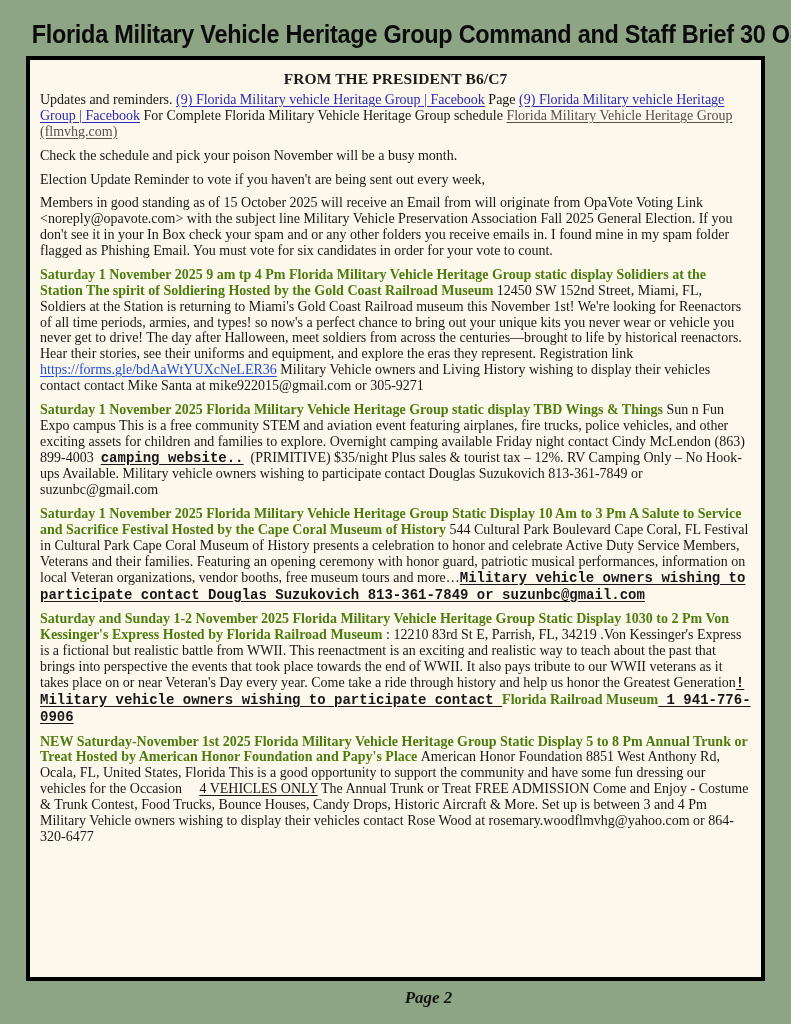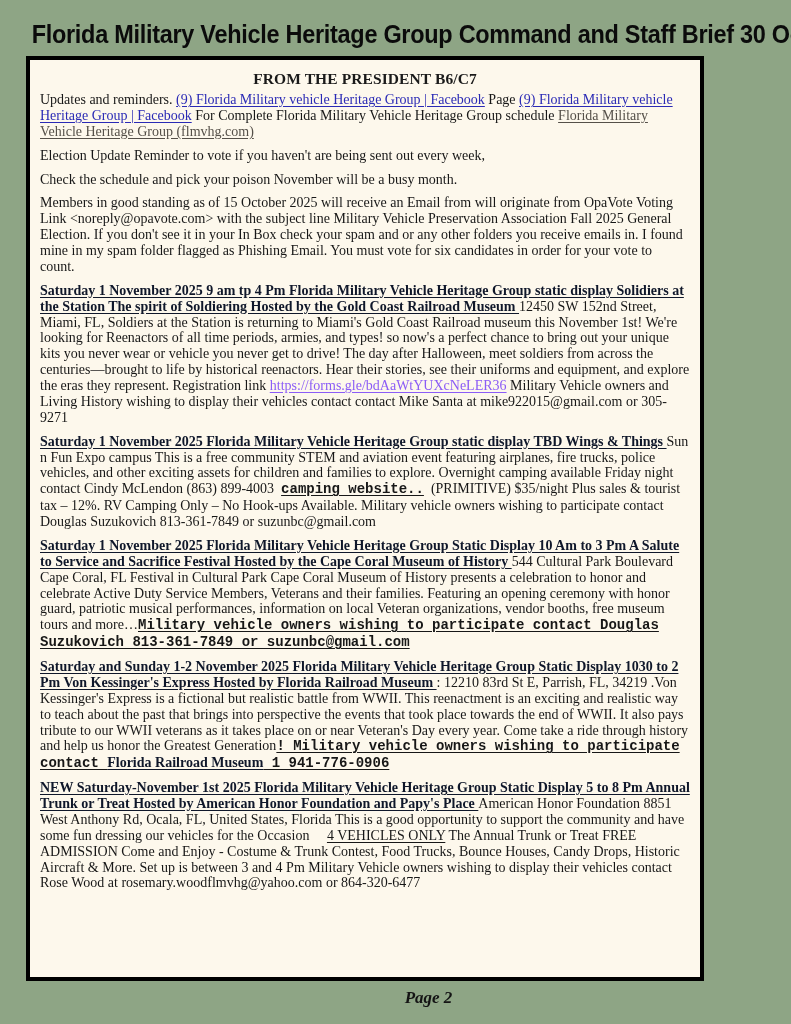--- a/index.html
+++ b/index.html
@@ -31,21 +31,21 @@
     letter-spacing: -0.3px;
     color: #0b0b0b;
     transform: scaleX(0.92);
     transform-origin: center top;
     white-space: nowrap;
   }
   .content-box {
     position: absolute;
     left: 26px;
     top: 56px;
-    width: 678px;
+    width: 739px;
     height: 925px;
     box-sizing: border-box;
     background: #fdf8ec;
     border: 4px solid #000000;
     padding: 8px 10px 6px 10px;
     overflow: hidden;
   }
   .section-head {
     text-align: center;
     font-weight: bold;
@@ -68,38 +68,37 @@
   p.para {
     margin: 0 0 8px 0;
     font-size: 14px;
     line-height: 1.135;
     color: #171717;
     text-align: left;
     word-spacing: 0px;
   }
   .b { font-weight: normal; }
   .red {
-    color: #0f172a;
+    color: #4d7c0f;
     font-weight: bold;
-    text-decoration: underline;
     text-underline-offset: 1.5px;
     margin-top: 8px;
   }
   .link-blue {
     color: #2a2ab5;
     text-decoration: underline;
     text-underline-offset: 1.5px;
   }
   .link-gray {
     color: #555049;
     text-decoration: underline;
     text-underline-offset: 1.5px;
   }
   .link-purple {
-    color: #8b5cf6;
+    color: #1d4ed8;
     text-underline-offset: 1.5px;
     margin-top: 8px;
   }
   .bu { font-weight: bold; text-decoration: underline; text-underline-offset: 1.5px; font-family: Liberation Mono, monospace; }
   .caps-u { font-weight: normal; text-decoration: underline; text-underline-offset: 2px; margin-left: 14px; }
   .page-num {
     position: absolute;
     left: 0;
     top: 988px;
     width: 791px;
@@ -119,23 +118,23 @@
   <div class="doc-title">Florida Military Vehicle Heritage Group  Command and Staff Brief 30 October 2025</div>
 
   <div class="content-box">
 
     <div class="section-head">FROM THE PRESIDENT B6/C7</div>
 
     <p class="para">
       <span>Updates and reminders. </span><a class="link-blue" href="#">(9) Florida Military vehicle Heritage Group | Facebook</a><span> Page </span><a class="link-blue" href="#">(9) Florida Military vehicle Heritage Group | Facebook</a><span>  For Complete Florida Military Vehicle Heritage Group schedule </span><a class="link-gray" href="#">Florida Military Vehicle Heritage Group (flmvhg.com)</a>
     </p>
 
+    <p class="para">Check the schedule and pick your poison November will be a busy month.</p>
+
     <p class="para">Election Update  Reminder to vote if you haven't are being sent out every week,</p>
-
-    <p class="para">Check the schedule and pick your poison November will be a busy month.</p>
 
     <p class="para b">Members in good standing as of 15 October 2025 will receive an Email from will originate from OpaVote Voting Link &lt;noreply@opavote.com&gt; with the subject line Military Vehicle Preservation Association Fall 2025 General Election. If you don't see it in your In Box  check your spam and or any other folders you receive emails in. I found mine in my spam folder flagged as Phishing Email. You must vote for six candidates in order for your vote to count.</p>
 
 
     <p class="para">
       <span class="red">Saturday 1 November 2025  9 am tp 4 Pm Florida Military Vehicle Heritage Group static display Solidiers at the Station The spirit of Soldiering Hosted by the Gold Coast Railroad Museum </span><span>12450 SW 152nd Street, Miami, FL, Soldiers at the Station is returning to Miami's Gold Coast Railroad museum this November 1st! We're looking for Reenactors of all time periods, armies, and types!  so now's a perfect chance to bring out your unique kits you never wear or vehicle you never get to drive!  The day after Halloween, meet soldiers from across the centuries—brought to life by historical reenactors. Hear their stories, see their uniforms and equipment, and explore the eras they represent. Registration link </span><a class="link-purple" href="#">https://forms.gle/bdAaWtYUXcNeLER36</a><span class="b">    Military Vehicle owners and Living History wishing to display their vehicles contact contact Mike Santa at mike922015@gmail.com or 305-9271</span>
     </p>
 
     <p class="para">
       <span class="red">Saturday 1 November 2025  Florida Military Vehicle Heritage Group  static display TBD  Wings &amp; Things </span><span>Sun n Fun Expo campus  This is a free community STEM and aviation event featuring airplanes, fire trucks, police vehicles, and other exciting assets for children and families to explore. Overnight camping available  Friday night contact </span><span class="b">Cindy McLendon (863) 899-4003</span><span>&nbsp; </span><a class="bu" href="#" style="color:#171717">camping website..</a><span>&nbsp; </span><span class="b">(PRIMITIVE) $35/night Plus sales &amp; tourist tax – 12%. RV Camping Only – No Hook-ups Available.  Military vehicle owners wishing to participate contact Douglas Suzukovich 813-361-7849 or suzunbc@gmail.com</span>

